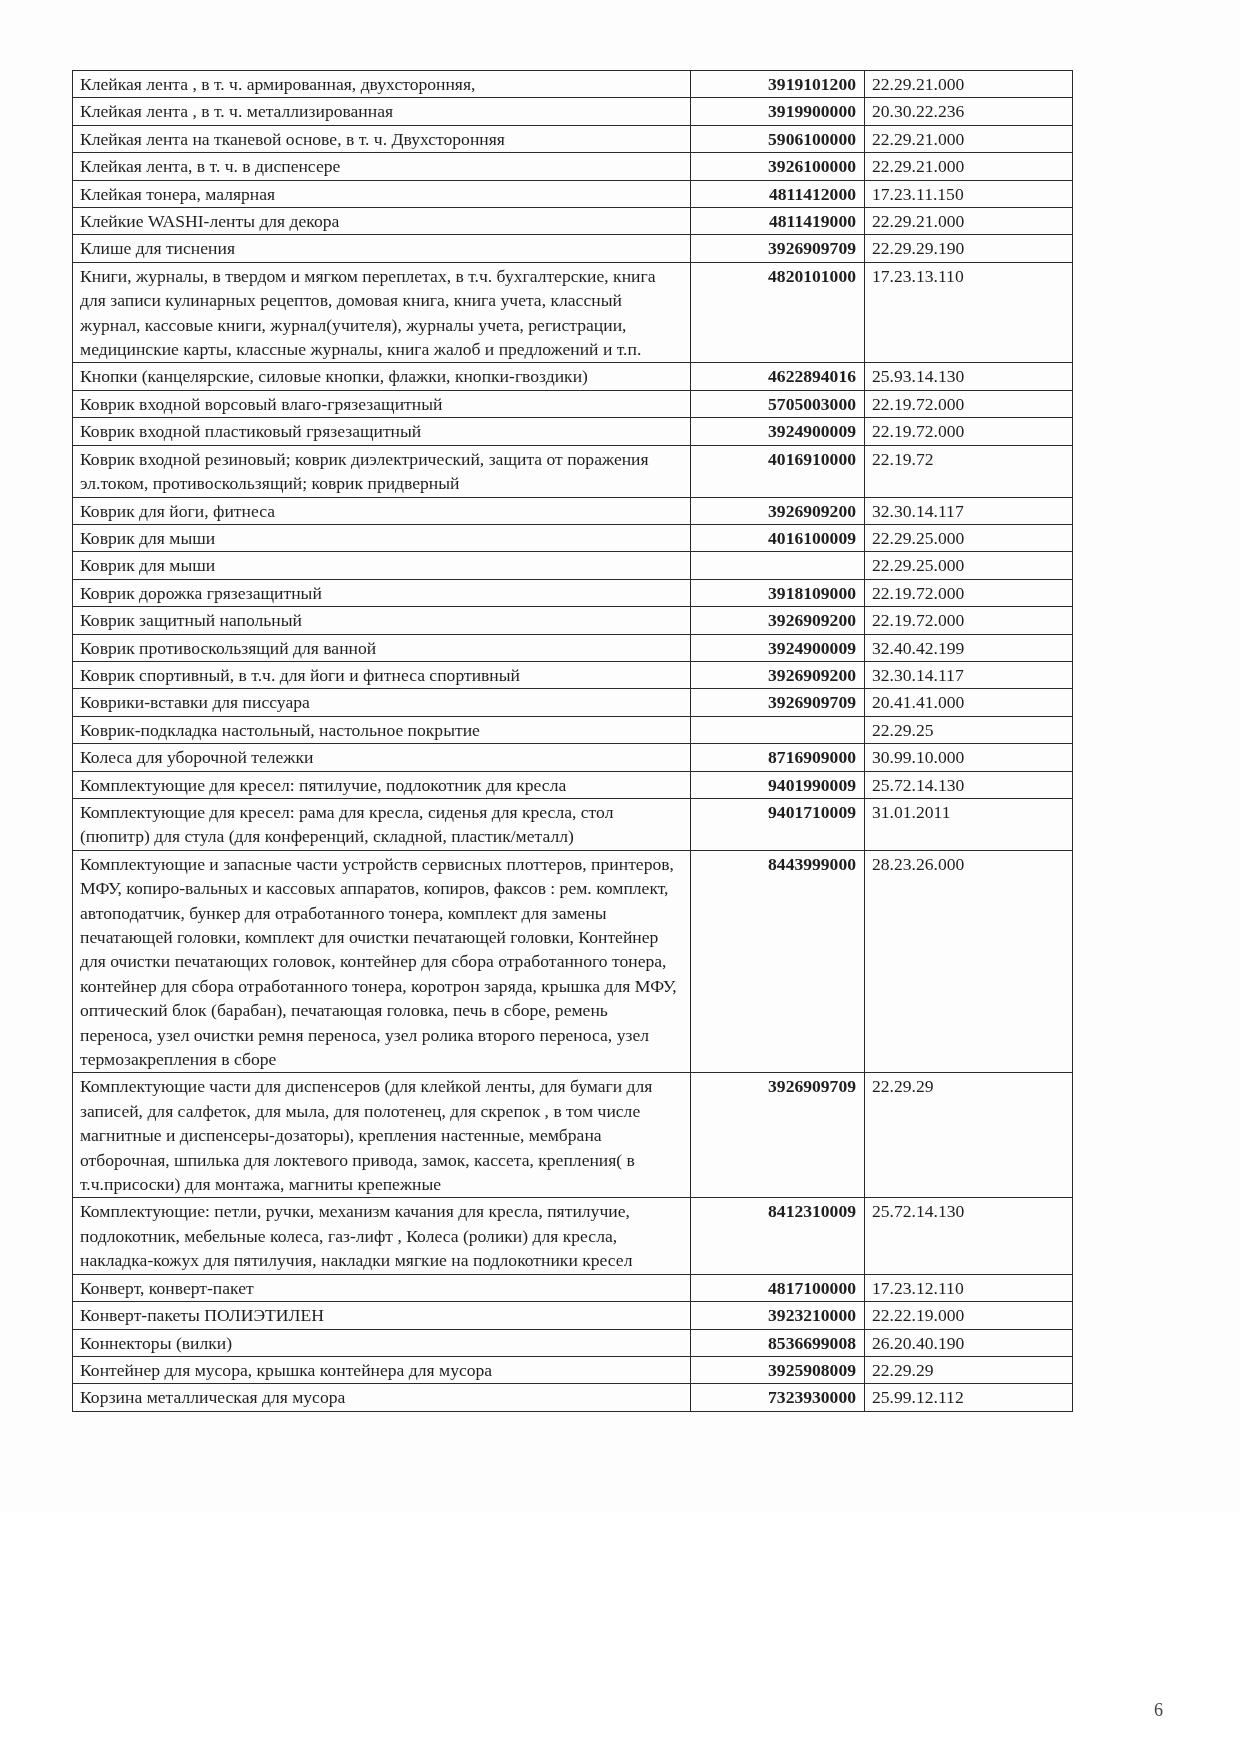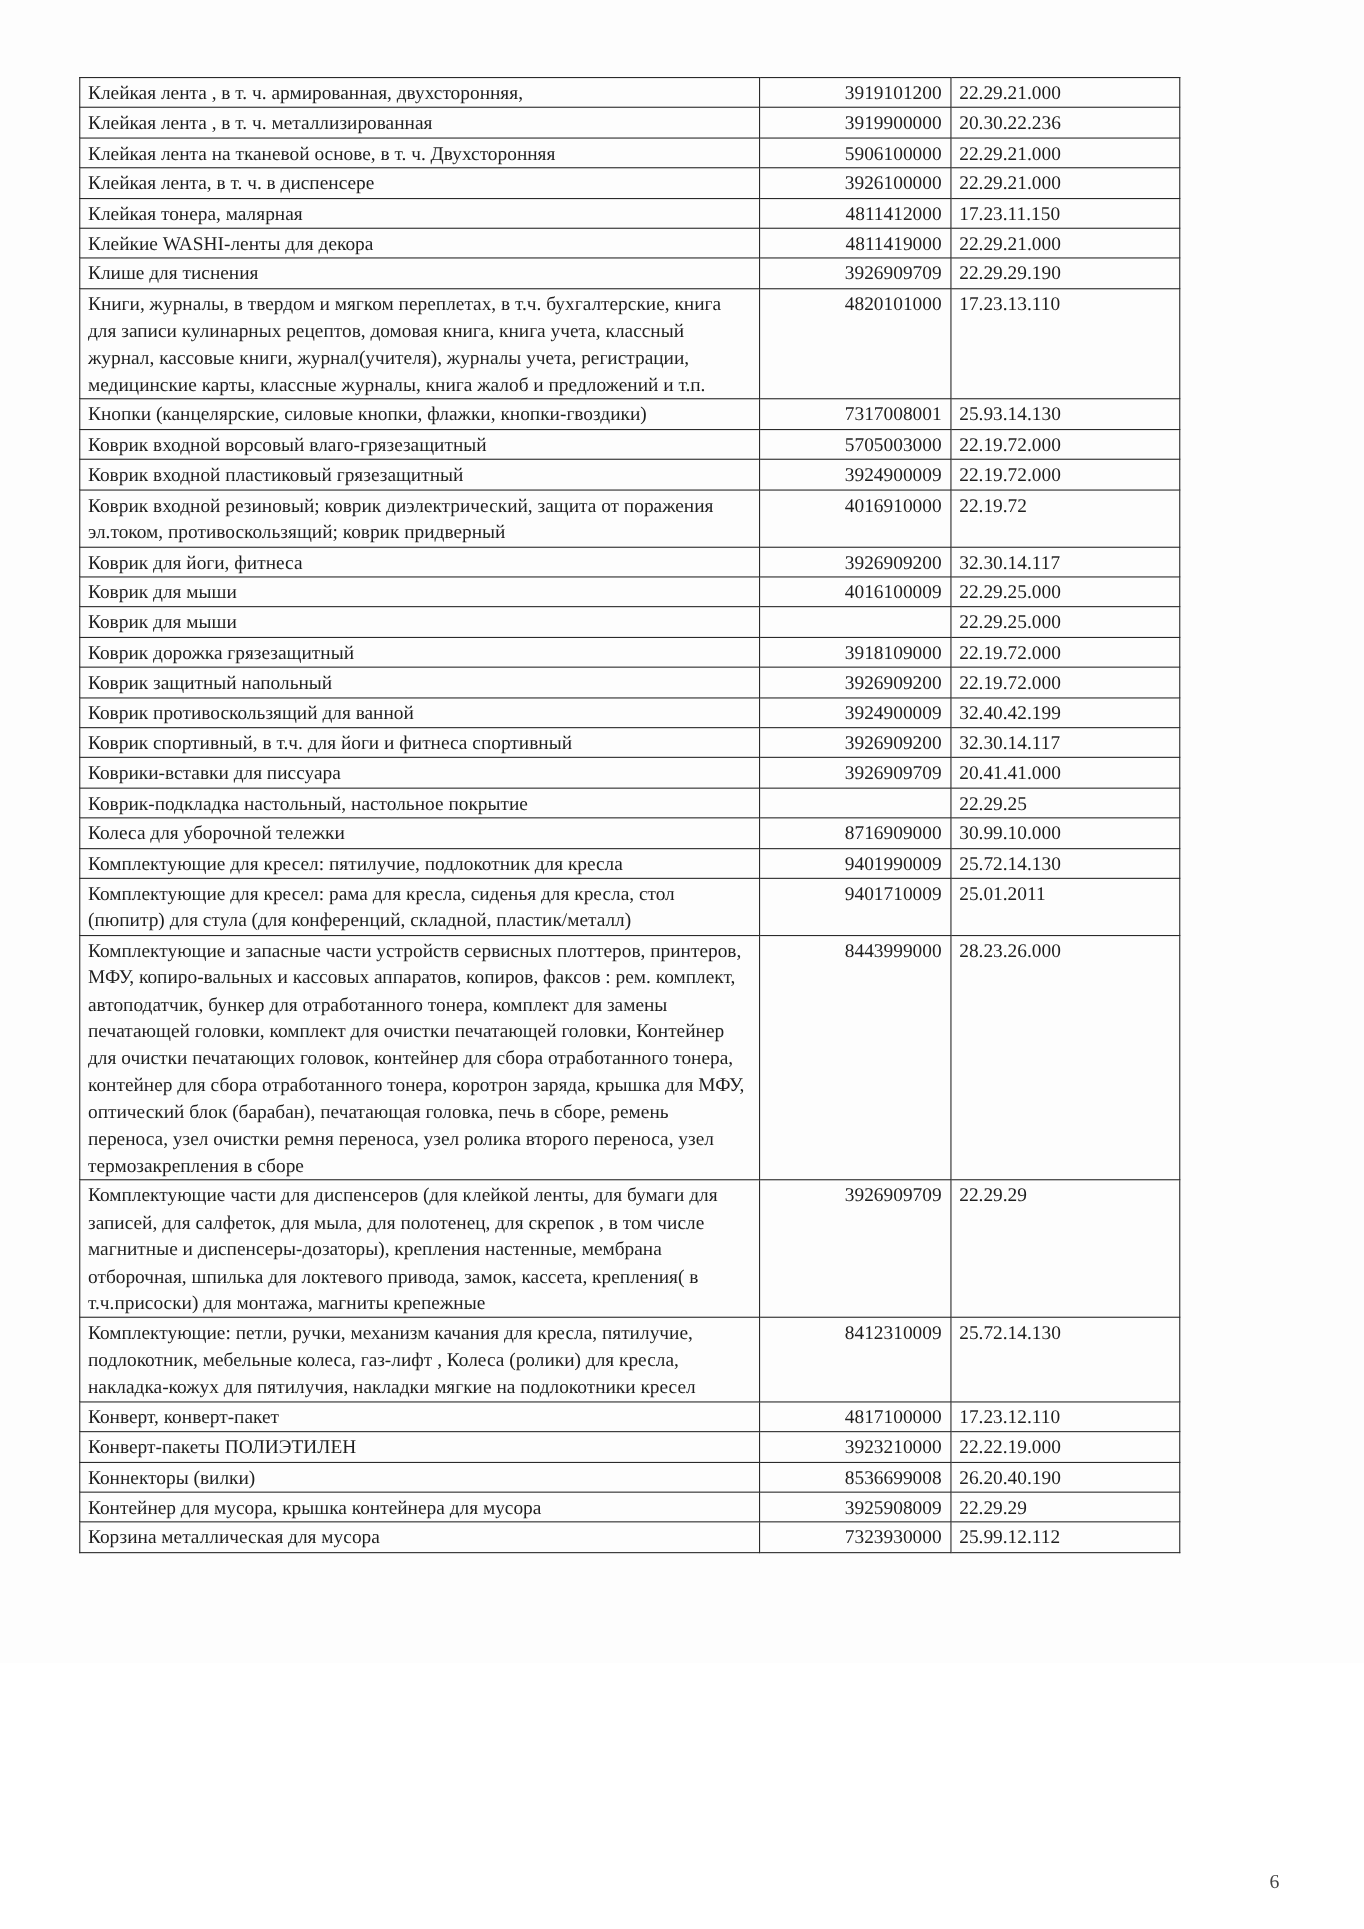--- a/index.html
+++ b/index.html
@@ -19,21 +19,21 @@
   }
   table.codes td {
     border: 1.3px solid #2a2a2a;
     padding: 1px 8px 1px 7px;
     vertical-align: top;
   }
   col.c-name { width: 618px; }
   col.c-tnved { width: 174px; }
   col.c-okpd { width: 208px; }
   td.name { text-align: left; }
-  td.tnved { text-align: right; padding-right: 12px; }
+  td.tnved { text-align: right; padding-right: 12px; font-weight: bold; }
   td.okpd { padding-right: 7px; }
   .page-number {
     position: absolute; left: 1154px; top: 1700px;
     font-size: 18px; color: #444;
   }
 </style>
 </head>
 <body>
 
 <div class="page">
@@ -79,21 +79,21 @@
           <td class="tnved">3926909709</td>
           <td class="okpd">22.29.29.190</td>
         </tr>
         <tr>
           <td class="name">Книги, журналы, в твердом и мягком переплетах,   в т.ч. бухгалтерские, книга для записи кулинарных рецептов, домовая книга, книга учета, классный журнал, кассовые книги, журнал(учителя),  журналы учета, регистрации, медицинские карты,  классные журналы, книга жалоб и предложений и т.п.</td>
           <td class="tnved">4820101000</td>
           <td class="okpd">17.23.13.110</td>
         </tr>
         <tr>
           <td class="name">Кнопки (канцелярские, силовые кнопки, флажки, кнопки-гвоздики)</td>
-          <td class="tnved">7317008001</td>
+          <td class="tnved">4622894016</td>
           <td class="okpd">25.93.14.130</td>
         </tr>
         <tr>
           <td class="name">Коврик входной ворсовый влаго-грязезащитный</td>
           <td class="tnved">5705003000</td>
           <td class="okpd">22.19.72.000</td>
         </tr>
         <tr>
           <td class="name">Коврик входной пластиковый грязезащитный</td>
           <td class="tnved">3924900009</td>
@@ -155,21 +155,21 @@
           <td class="okpd">30.99.10.000</td>
         </tr>
         <tr>
           <td class="name">Комплектующие для кресел: пятилучие, подлокотник для кресла</td>
           <td class="tnved">9401990009</td>
           <td class="okpd">25.72.14.130</td>
         </tr>
         <tr>
           <td class="name">Комплектующие для кресел: рама для кресла, сиденья для кресла, стол (пюпитр) для стула (для конференций, складной, пластик/металл)</td>
           <td class="tnved">9401710009</td>
-          <td class="okpd">25.01.2011</td>
+          <td class="okpd">31.01.2011</td>
         </tr>
         <tr>
           <td class="name">Комплектующие и запасные части устройств сервисных плоттеров, принтеров, МФУ, копиро-вальных и кассовых аппаратов, копиров, факсов : рем. комплект, автоподатчик, бункер для отработанного тонера, комплект для замены печатающей головки, комплект для очистки печатающей головки, Контейнер для очистки печатающих головок, контейнер для сбора отработанного тонера, контейнер для сбора отработанного тонера, коротрон заряда, крышка для МФУ, оптический блок (барабан), печатающая головка, печь в сборе, ремень переноса, узел очистки ремня переноса, узел ролика второго переноса, узел термозакрепления в сборе</td>
           <td class="tnved">8443999000</td>
           <td class="okpd">28.23.26.000</td>
         </tr>
         <tr>
           <td class="name">Комплектующие части для  диспенсеров (для клейкой ленты, для бумаги для записей, для салфеток, для мыла, для полотенец, для скрепок , в том числе магнитные и диспенсеры-дозаторы), крепления настенные, мембрана отборочная, шпилька для локтевого привода, замок,  кассета,  крепления( в т.ч.присоски) для монтажа, магниты крепежные</td>
           <td class="tnved">3926909709</td>
           <td class="okpd">22.29.29</td>

